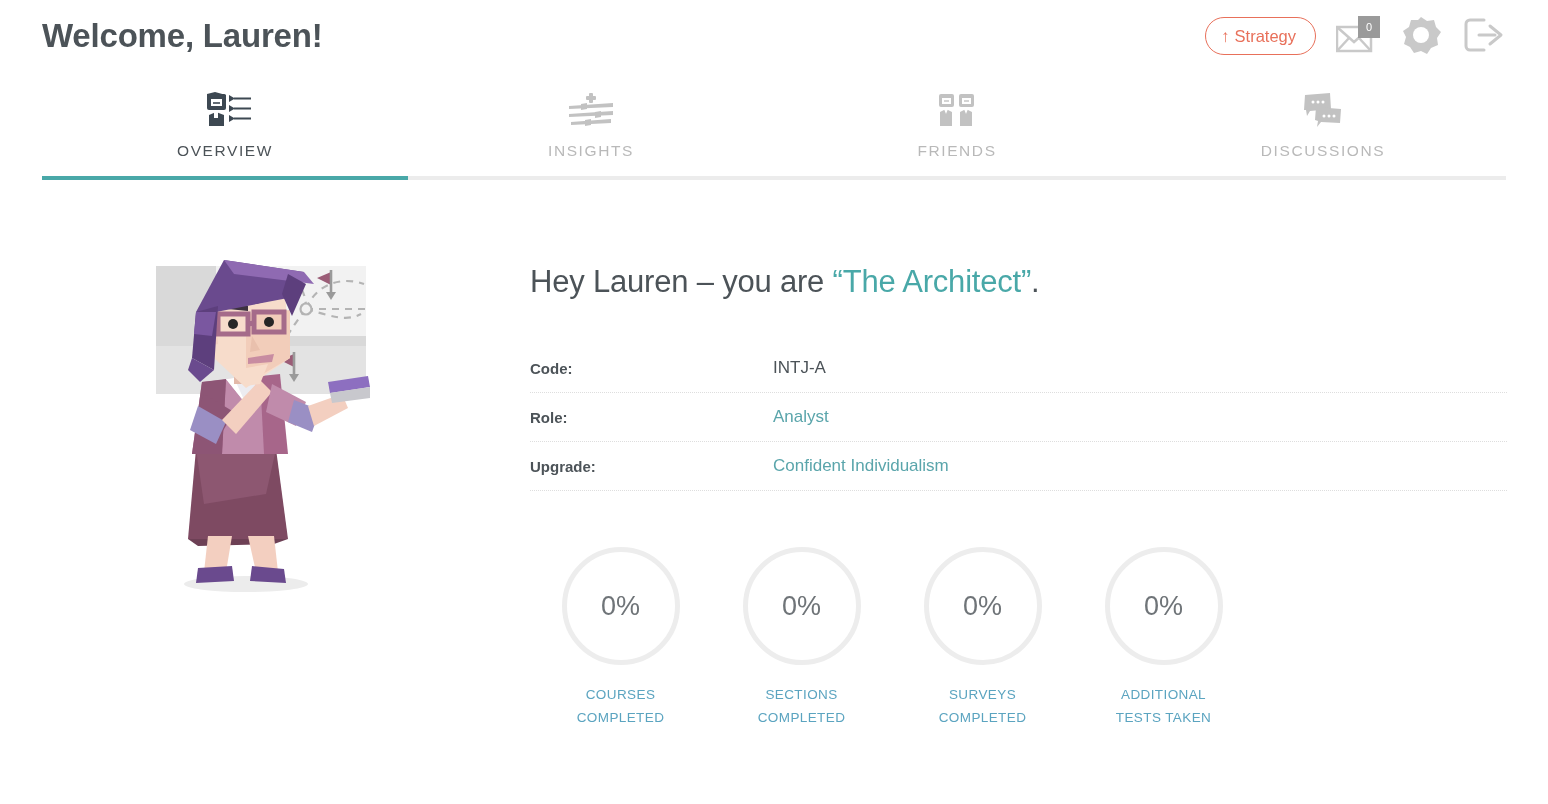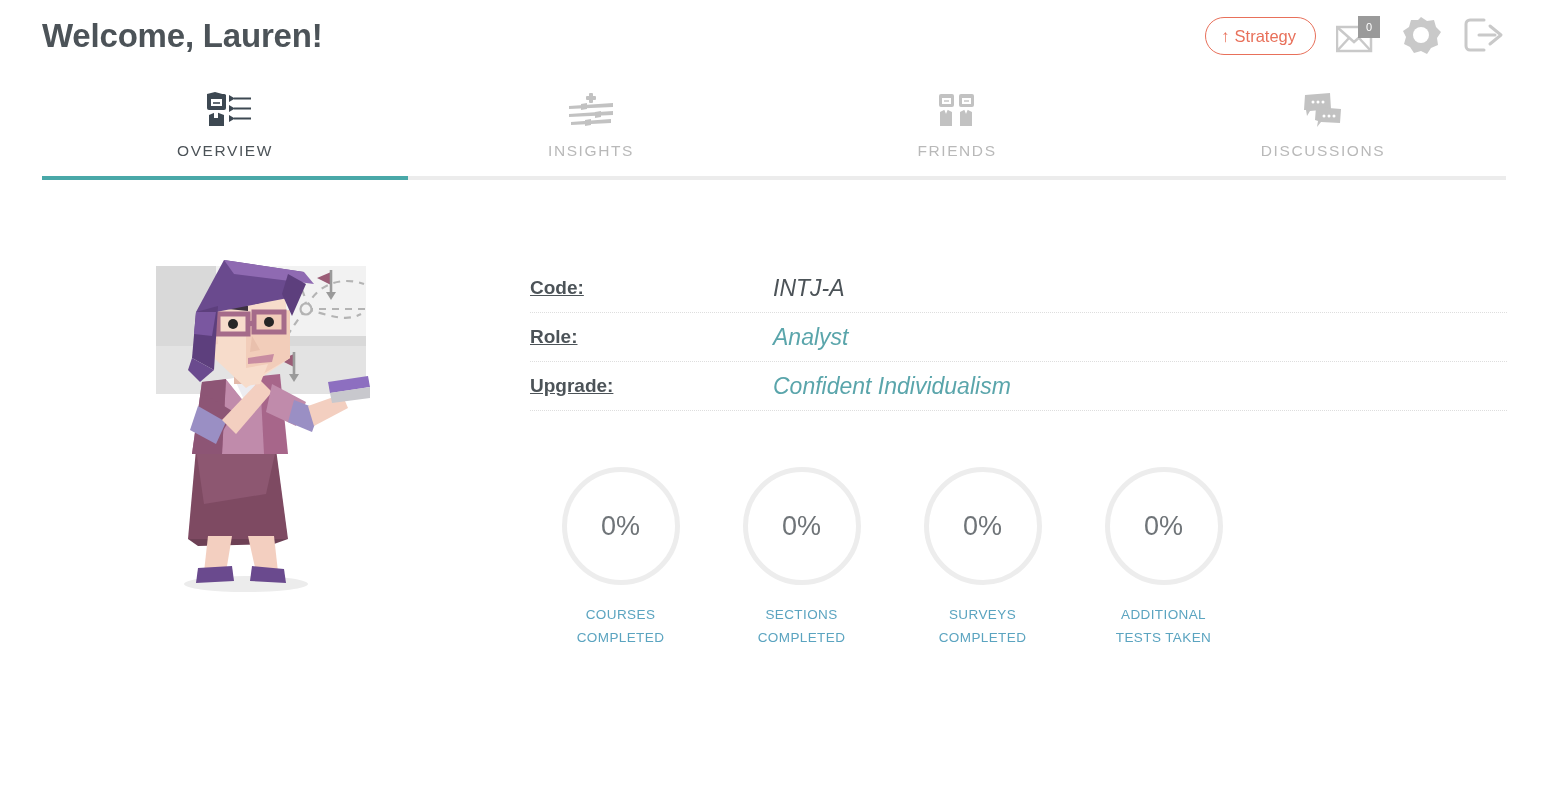--- a/index.html
+++ b/index.html
@@ -146,26 +146,25 @@
 
   .info-table { width: 977px; }
   .info-row {
     display: flex;
     align-items: center;
     height: 49px;
     border-bottom: 1px dotted #dedede;
   }
   .info-label {
     flex: 0 0 243px;
-    font-size: 19px;
+    font-size: 15px;
     font-weight: bold;
     color: #4c5358;
-    text-decoration: underline;
-  }
-  .info-value { font-size: 23px; color: #4c5358; font-style: italic; }
+  }
+  .info-value { font-size: 17px; color: #4c5358; }
   .info-value.link { color: #5aa5ab; cursor: pointer; }
 
   
   .stats {
     display: flex;
     margin-top: 56px;
     gap: 0;
   }
   .stat {
     flex: 0 0 181px;
@@ -427,20 +426,23 @@
         <polygon points="40,58 62,52 58,116 36,104" fill="#5d3f7d"></polygon>
         <polygon points="132,20 150,30 136,62 126,40" fill="#5d3f7d"></polygon>
         <polygon points="40,58 60,58 56,82 38,80" fill="#7a57a0"></polygon>
         <polygon points="36,104 58,116 44,128 32,116" fill="#6a4a8e"></polygon>
       </svg>
     </span>
   </div>
 
   <div class="content-col">
 
+    <div class="hey-line">
+      <span>Hey Lauren – you are </span><span class="hey-type">“The Architect”</span><span>.</span>
+    </div>
 
     <div class="info-table">
 
       <div class="info-row">
         <div class="info-label">Code:</div>
         <div class="info-value">INTJ-A</div>
       </div>
 
       <div class="info-row">
         <div class="info-label">Role:</div>

